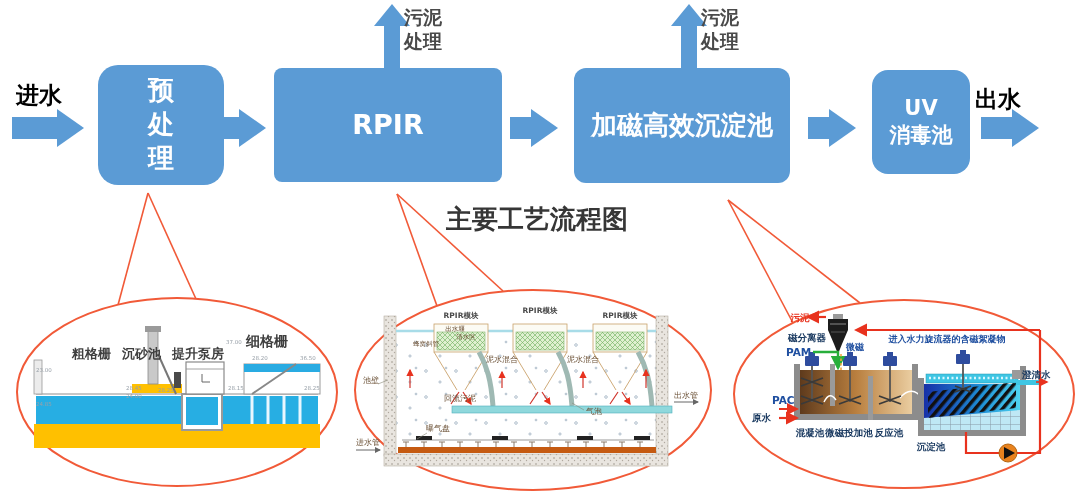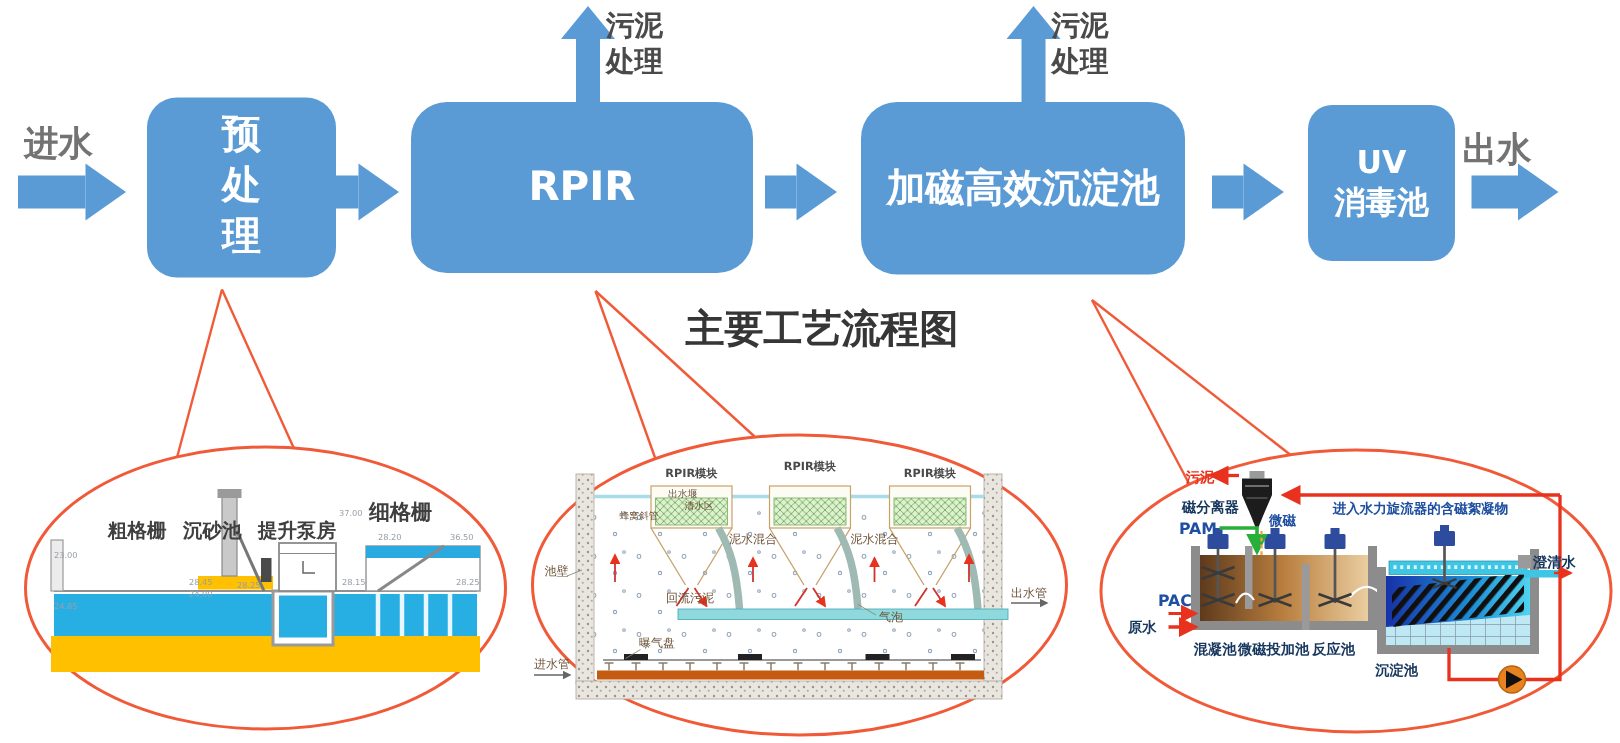--- a/index.html
+++ b/index.html
@@ -1,32 +1,32 @@
 <!DOCTYPE html>
 <html><head>
 <meta charset="utf-8">
 <style>
   html,body{margin:0;padding:0;background:#fff;}
   #stage{position:relative;width:1080px;height:495px;background:#fff;overflow:hidden;
          font-family:"DejaVu Sans","Liberation Sans",sans-serif;}
-  .lbl{position:absolute;font-weight:bold;color:#737373;font-size:23px;white-space:nowrap;}
+  .lbl{position:absolute;font-weight:bold;color:#000000;font-size:23px;white-space:nowrap;}
   .sludge{position:absolute;font-weight:bold;color:#4a4a4a;font-size:19px;line-height:1.25;white-space:nowrap;}
   .box{position:absolute;background:#5B9BD5;color:#fff;font-weight:bold;display:flex;
        flex-direction:column;align-items:center;justify-content:center;text-align:center;}
   #box-pre{left:98px;top:65px;width:126px;height:120px;font-size:26px;line-height:1.3;border-radius:20px;}
-  #box-rpir{left:274px;top:68px;width:228px;height:114px;font-size:27px;line-height:1.3;border-radius:24px;}
-  #box-mag{left:574px;top:68px;width:216px;height:115px;font-size:26px;border-radius:24px;}
+  #box-rpir{left:274px;top:68px;width:228px;height:114px;font-size:27px;line-height:1.3;border-radius:8px;}
+  #box-mag{left:574px;top:68px;width:216px;height:115px;font-size:26px;border-radius:12px;}
   #box-uv{left:872px;top:70px;width:98px;height:104px;font-size:21px;line-height:1.3;border-radius:16px;}
   .arrow-h{position:absolute;display:flex;align-items:center;}
   .arrow-h .shaft{height:22px;background:#5B9BD5;}
   .arrow-h .head{width:0;height:0;border-top:19px solid transparent;border-bottom:19px solid transparent;border-left:27px solid #5B9BD5;}
   .arrow-up{position:absolute;width:36px;}
   .arrow-up .head{width:0;height:0;border-left:18px solid transparent;border-right:18px solid transparent;border-bottom:22px solid #5B9BD5;}
   .arrow-up .shaft{width:16px;height:44px;background:#5B9BD5;margin:0 auto;}
-  #title{position:absolute;left:425px;top:202px;width:246px;text-align:center;
+  #title{position:absolute;left:414px;top:202px;width:246px;text-align:center;
          font-size:26px;font-weight:bold;color:#363636;white-space:nowrap;}
   #overlay{position:absolute;left:0;top:0;}
   svg text{font-family:"DejaVu Sans","Liberation Sans",sans-serif;}
   .bubble-ellipse{fill:#fff;stroke:#F15A38;stroke-width:2;}
   .tail{stroke:#F15A38;stroke-width:1.6;fill:none;}
   .t-big{font-weight:bold;font-size:13px;fill:#3F3F3F;}
   .t-big2{font-weight:bold;font-size:14px;fill:#3F3F3F;}
   .t-elev{font-size:5.5px;fill:#98a0a8;}
   .t-mid{font-size:8px;fill:#6b5136;}
   .t-mid-b{font-weight:bold;font-size:7.5px;fill:#4a4a4a;}

